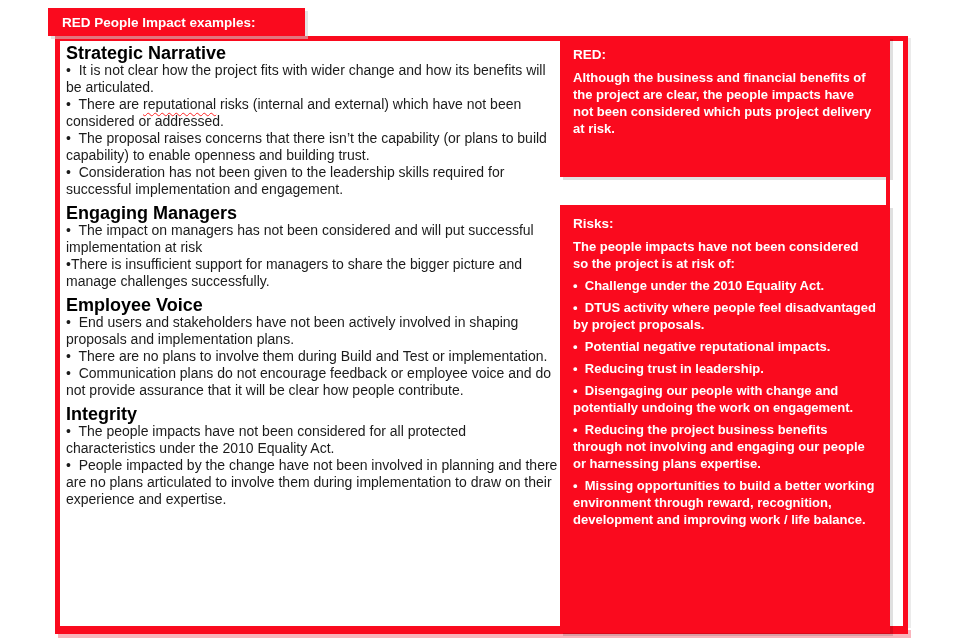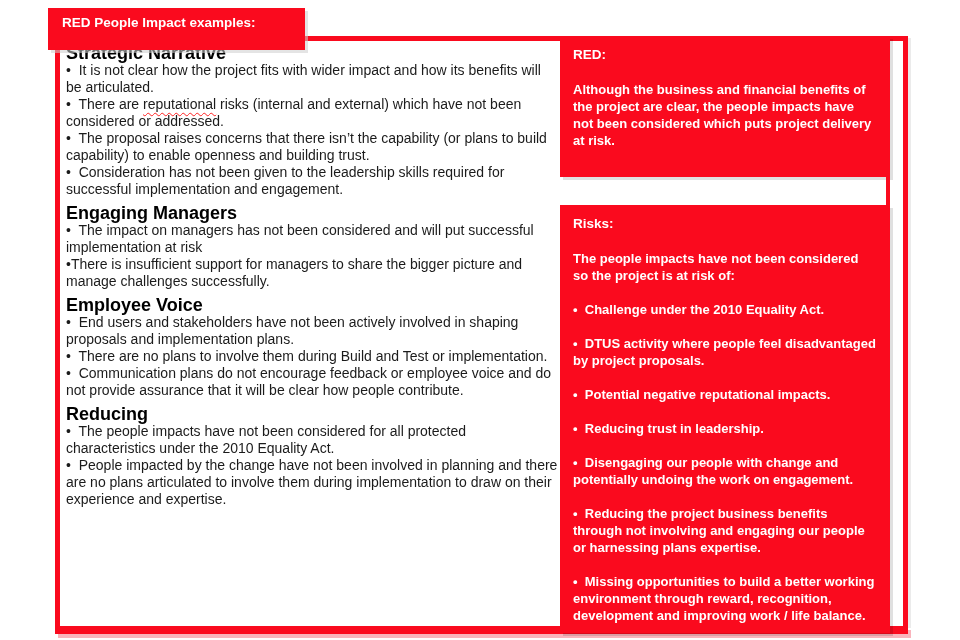--- a/index.html
+++ b/index.html
@@ -9,21 +9,21 @@
   *{ box-sizing:border-box; margin:0; padding:0; }
   html,body{ width:960px; height:640px; background:#ffffff; overflow:hidden; }
   body{
     position:relative;
     font-family:"Liberation Sans","DejaVu Sans",sans-serif;
     color:var(--ink);
   }
 
   
   .tab{
-    position:absolute; left:48px; top:8px; width:257px; height:42px;
+    position:absolute; left:48px; top:8px; width:257px; height:28px;
     background:var(--red);
     box-shadow:3px 3px 0 rgba(205,205,205,.55);
     z-index:3;
   }
   .tab span{
     display:block; padding-left:14px; line-height:29px;
     font-size:13.5px; font-weight:bold; color:#fff;
     white-space:nowrap;
   }
 
@@ -75,51 +75,51 @@
   .red-box{ top:36px; height:141px; }
   .risks-box{ top:205px; height:428px; }
   .connector{
     position:absolute; left:886px; top:177px; width:4px; height:28px;
     background:var(--red); z-index:2;
   }
   .red-box h3,.risks-box h3{
     font-size:13.5px; line-height:18px; font-weight:bold; color:#fff;
   }
   .red-box p,.risks-box p{
-    margin-top:17px; white-space:pre-wrap;
+    margin-top:5px; white-space:pre-wrap;
   }
 </style>
 </head>
 <body>
 
 <div class="tab">
   <span>RED People Impact examples:</span>
 </div>
 
 <div class="main-box"></div>
 <div class="bottom-bar"></div>
 
 <div class="left-col">
 
   <h3>Strategic Narrative</h3>
-  <p>•  It is not clear how the project fits with wider impact and how its benefits will be articulated.</p>
+  <p>•  It is not clear how the project fits with wider change and how its benefits will be articulated.</p>
   <p><span>•  There are </span><span class="squiggle">reputational</span><span> risks (internal and external) which have not been considered or addressed.</span></p>
   <p>•  The proposal raises concerns that there isn’t the capability (or plans to build capability) to enable openness and building trust.</p>
   <p>•  Consideration has not been given to the leadership skills required for successful implementation and engagement.</p>
 
   <h3>Engaging Managers</h3>
   <p>•  The impact on managers has not been considered and will put successful implementation at risk</p>
   <p>•There is insufficient support for managers to share the bigger picture and manage challenges successfully.</p>
 
   <h3>Employee Voice</h3>
   <p>•  End users and stakeholders have not been actively involved in shaping proposals and implementation plans.</p>
   <p>•  There are no plans to involve them during Build and Test or implementation.</p>
   <p>•  Communication plans do not encourage feedback or employee voice and do not provide assurance that it will be clear how people contribute.</p>
 
-  <h3>Reducing</h3>
+  <h3>Integrity</h3>
   <p>•  The people impacts have not been considered for all protected characteristics under the 2010 Equality Act.</p>
   <p>•  People impacted by the change have not been involved in planning and there are no plans articulated to involve them during implementation to draw on their experience and expertise.</p>
 </div>
 
 <div class="red-box">
   <h3>RED:</h3>
   <p>Although the business and financial benefits of the project are clear, the people impacts have not been considered which puts project delivery at risk.</p>
 </div>
 
 <div class="connector"></div>

